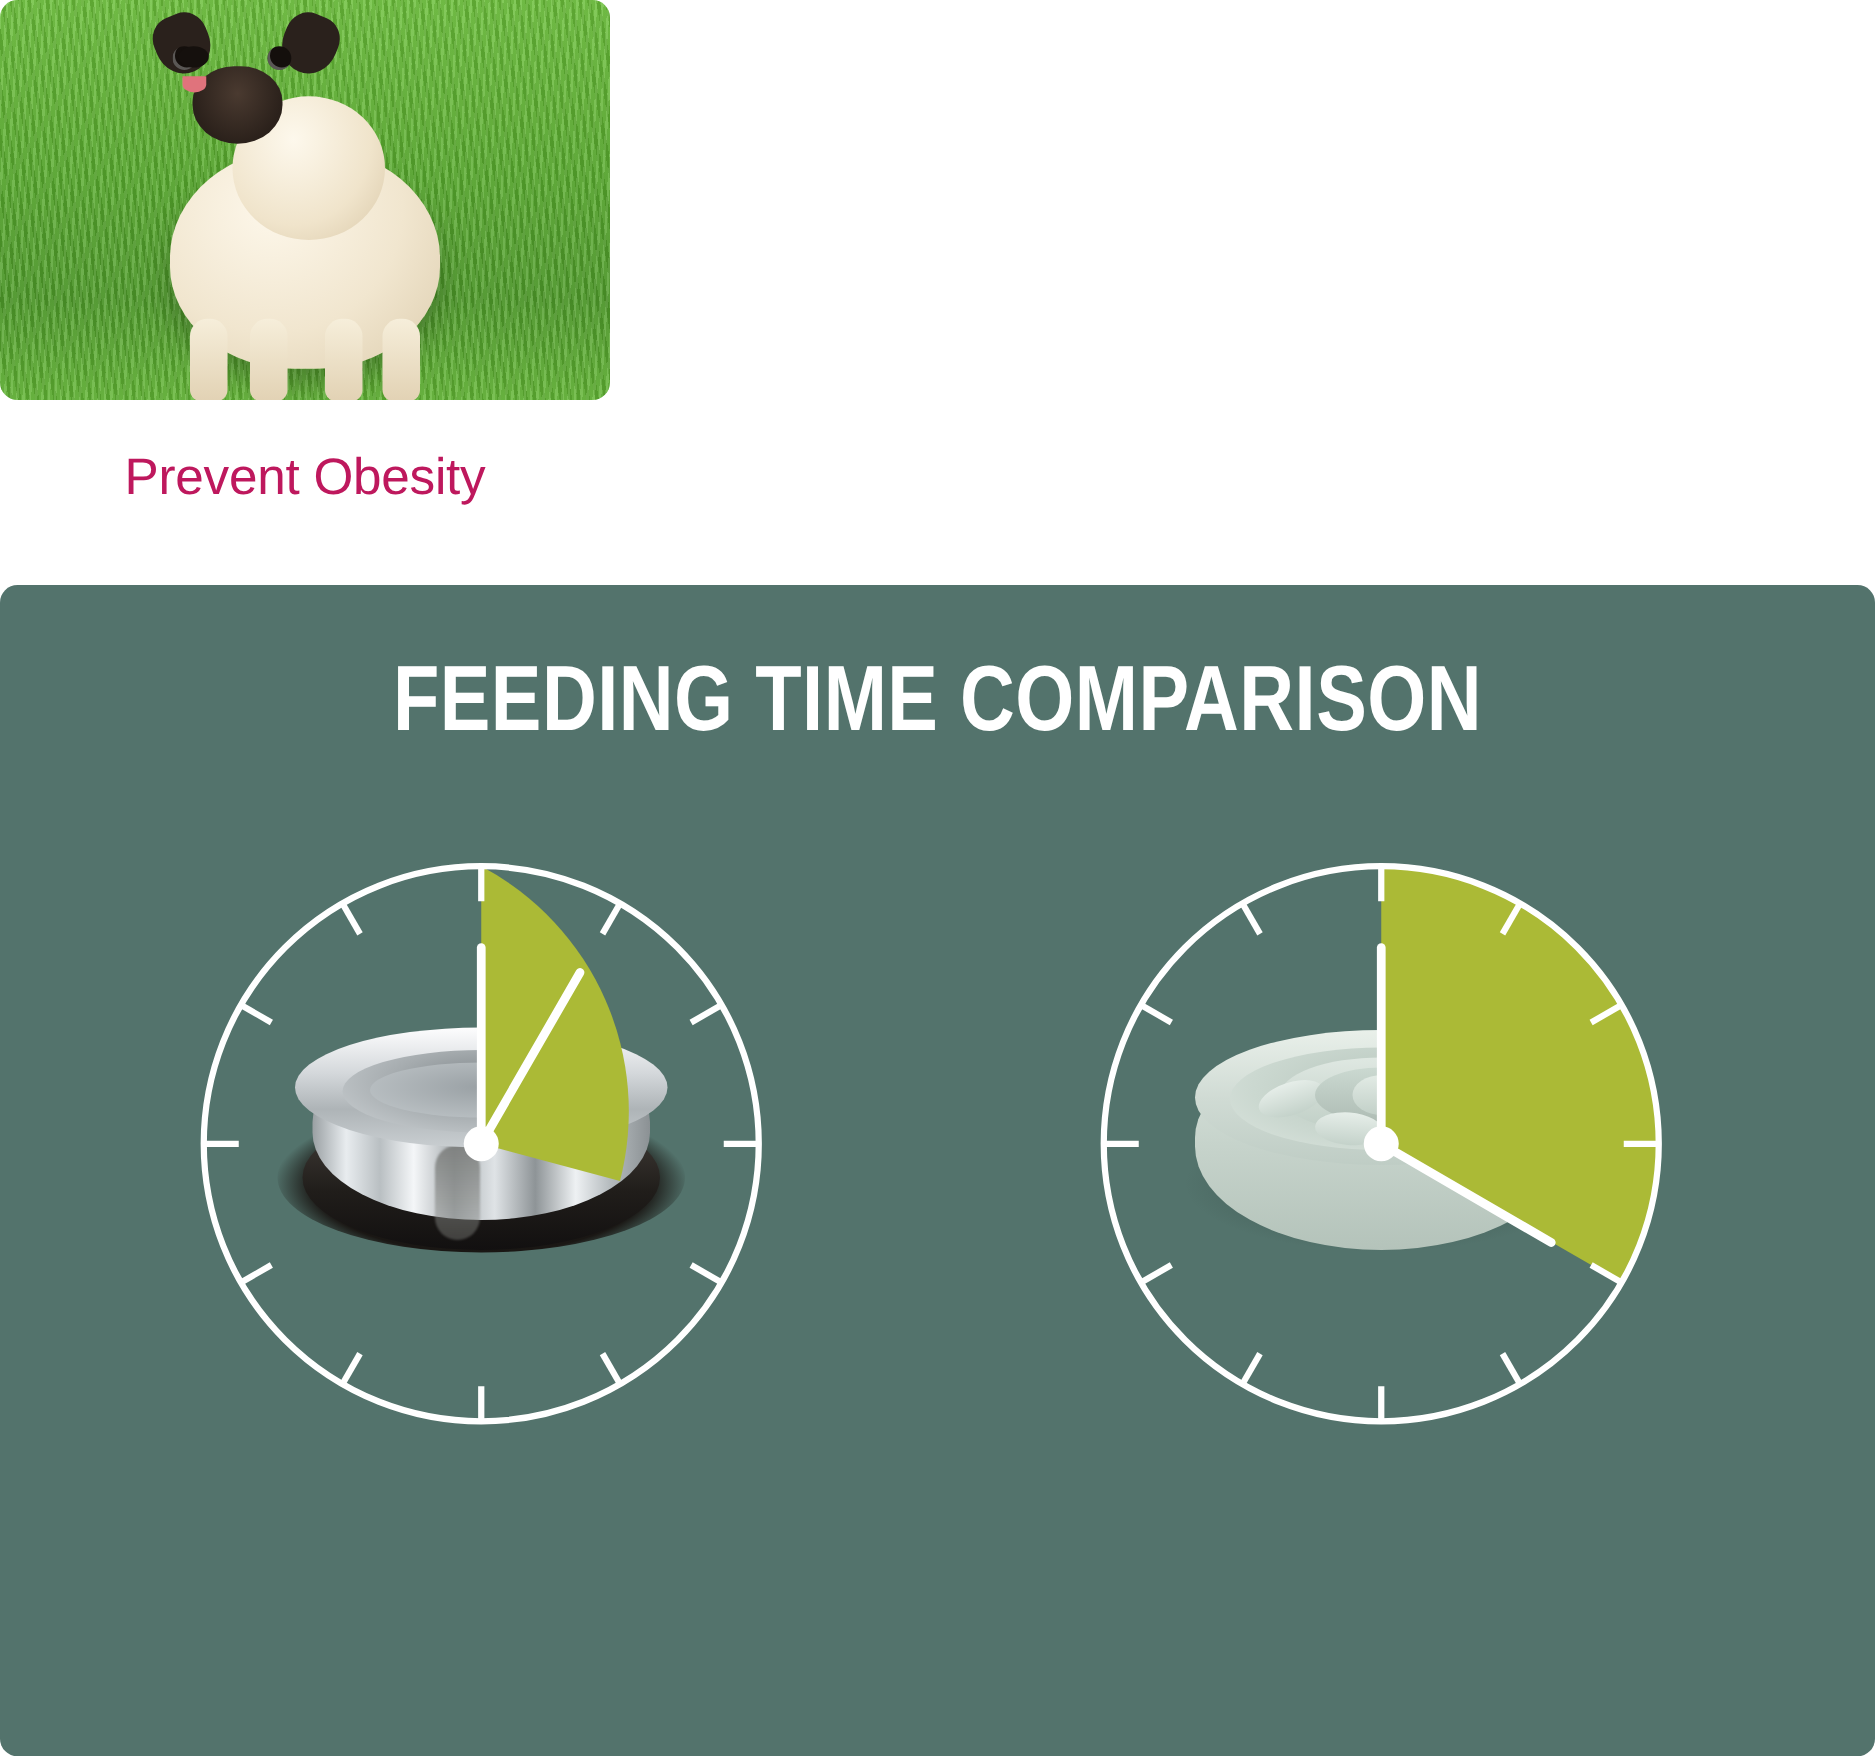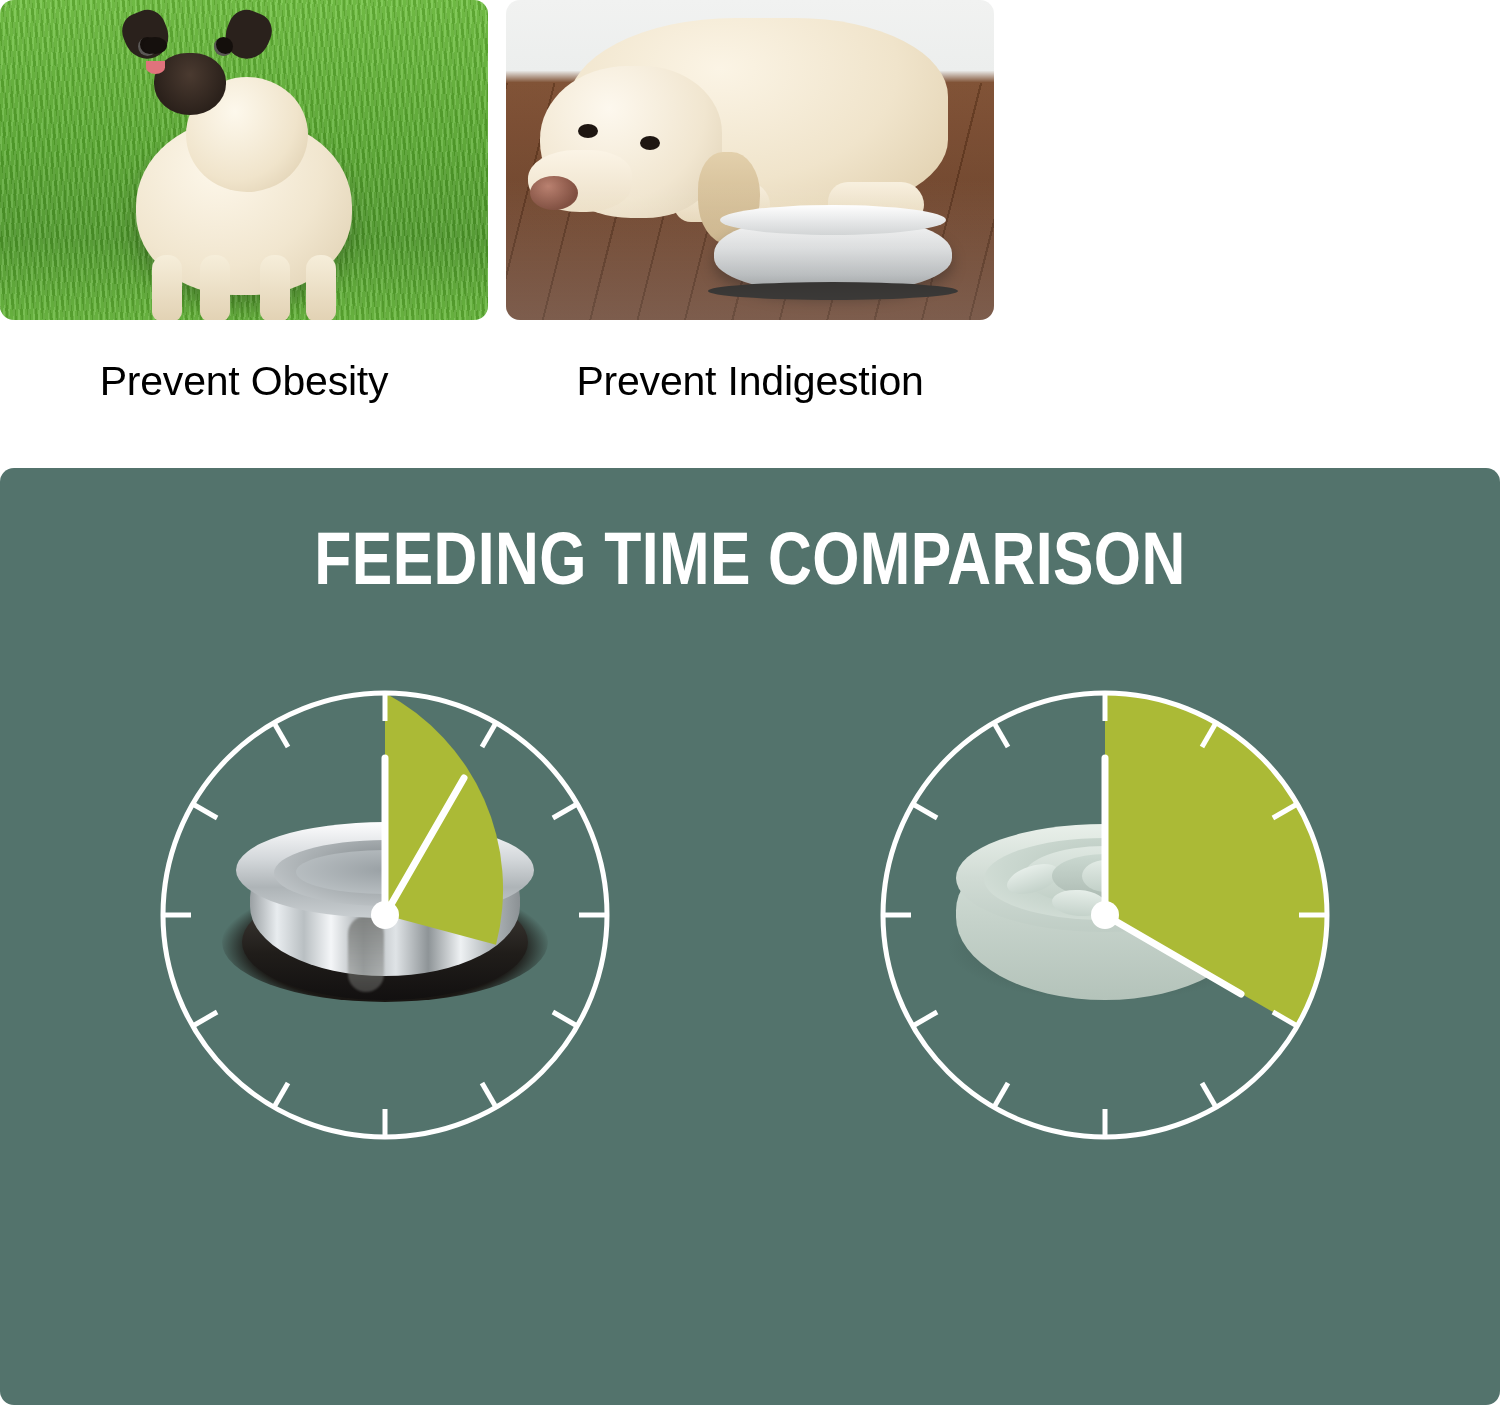--- a/index.html
+++ b/index.html
@@ -34,21 +34,21 @@
     width:488px;
     height:320px;
     border-radius:14px;
     overflow:hidden;
     position:relative;
   }
   .benefit-caption {
     margin-top:38px;
     font-size:41px;
     font-weight:400;
-    color:#000000;
+    color:#be185d;
     letter-spacing:-0.2px;
     white-space:nowrap;
   }
 
   
   .ph-grass {
     width:100%; height:100%;
     background:
       repeating-linear-gradient(94deg, rgba(255,255,255,0.10) 0 2px, rgba(0,0,0,0.05) 2px 5px),
       repeating-linear-gradient(80deg, rgba(0,0,0,0.08) 0 3px, rgba(255,255,255,0.07) 3px 7px),
@@ -410,43 +410,20 @@
                 <div class="pug-tongue"></div>
               </div>
             </div>
           </div>
         </div>
       </div>
       <div class="benefit-caption">Prevent Obesity</div>
     </div>
 
 
-    <div class="benefit">
-      <div class="benefit-photo">
-        <div class="ph-floor">
-          <div class="floor-planks"></div>
-          <div class="lab-body"></div>
-          <div class="lab-paw p1"></div>
-          <div class="lab-paw p2"></div>
-          <div class="lab-head">
-            <div class="lab-ear"></div>
-          </div>
-          <div class="lab-eye e1"></div>
-          <div class="lab-eye e2"></div>
-          <div class="lab-snout"></div>
-          <div class="lab-nose"></div>
-          <div class="bowl3">
-            <div class="bowl3-rim"></div>
-            <div class="bowl3-base"></div>
-          </div>
-          <div class="floor-gloss"></div>
-        </div>
-      </div>
-      <div class="benefit-caption">Prevent Indigestion</div>
-    </div>
 
   </div>
 
   <div class="compare">
 
     <div class="compare-title">FEEDING TIME COMPARISON</div>
 
     <div class="dials">
 
       <div class="dial left">

